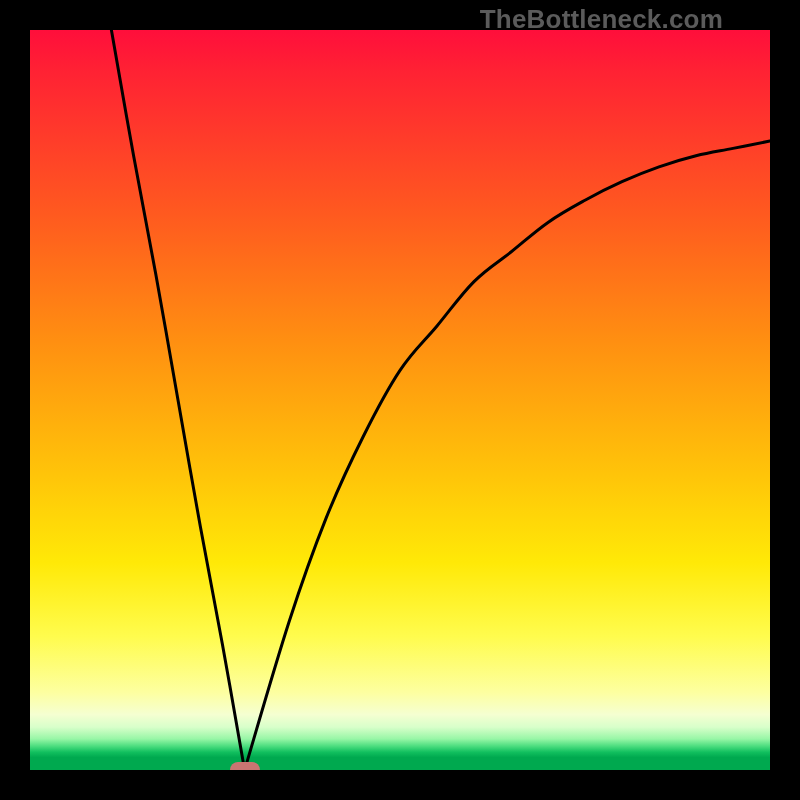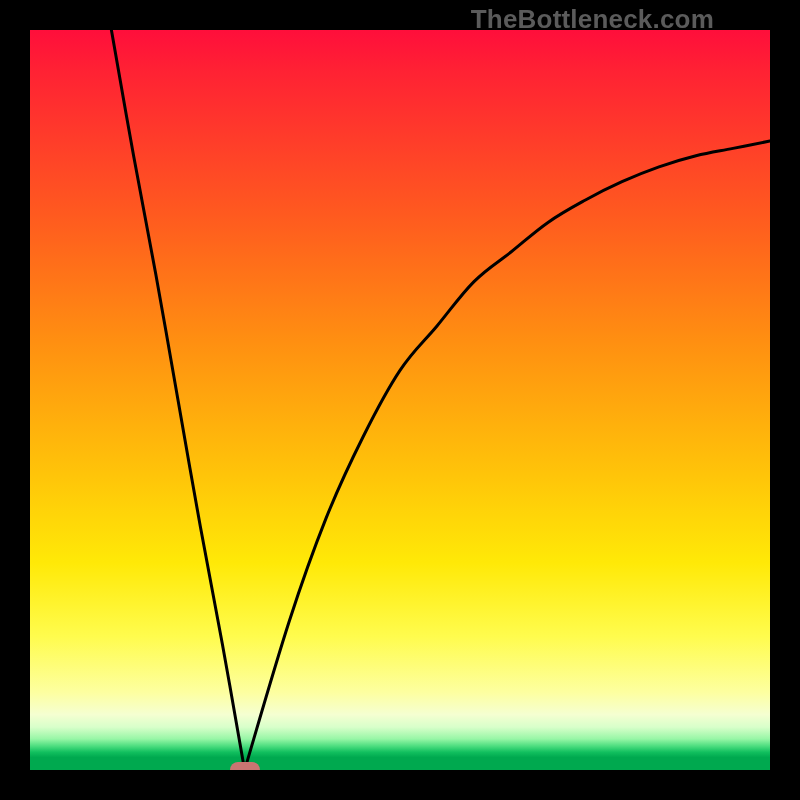--- a/index.html
+++ b/index.html
@@ -9,20 +9,21 @@
     height: 800px;
     overflow: hidden;
     font-family: Arial, Helvetica, sans-serif;
     background: #000;
   }
   .frame {
     position: relative;
     width: 724px;
     height: 800px;
     background: #000;
+    padding-left: 9px;
   }
   .watermark {
     position: absolute;
     top: 4px;
     right: 10px;
     color: #5b5b5b;
     font-size: 26px;
     font-weight: 600;
     letter-spacing: 0.2px;
     z-index: 10;

